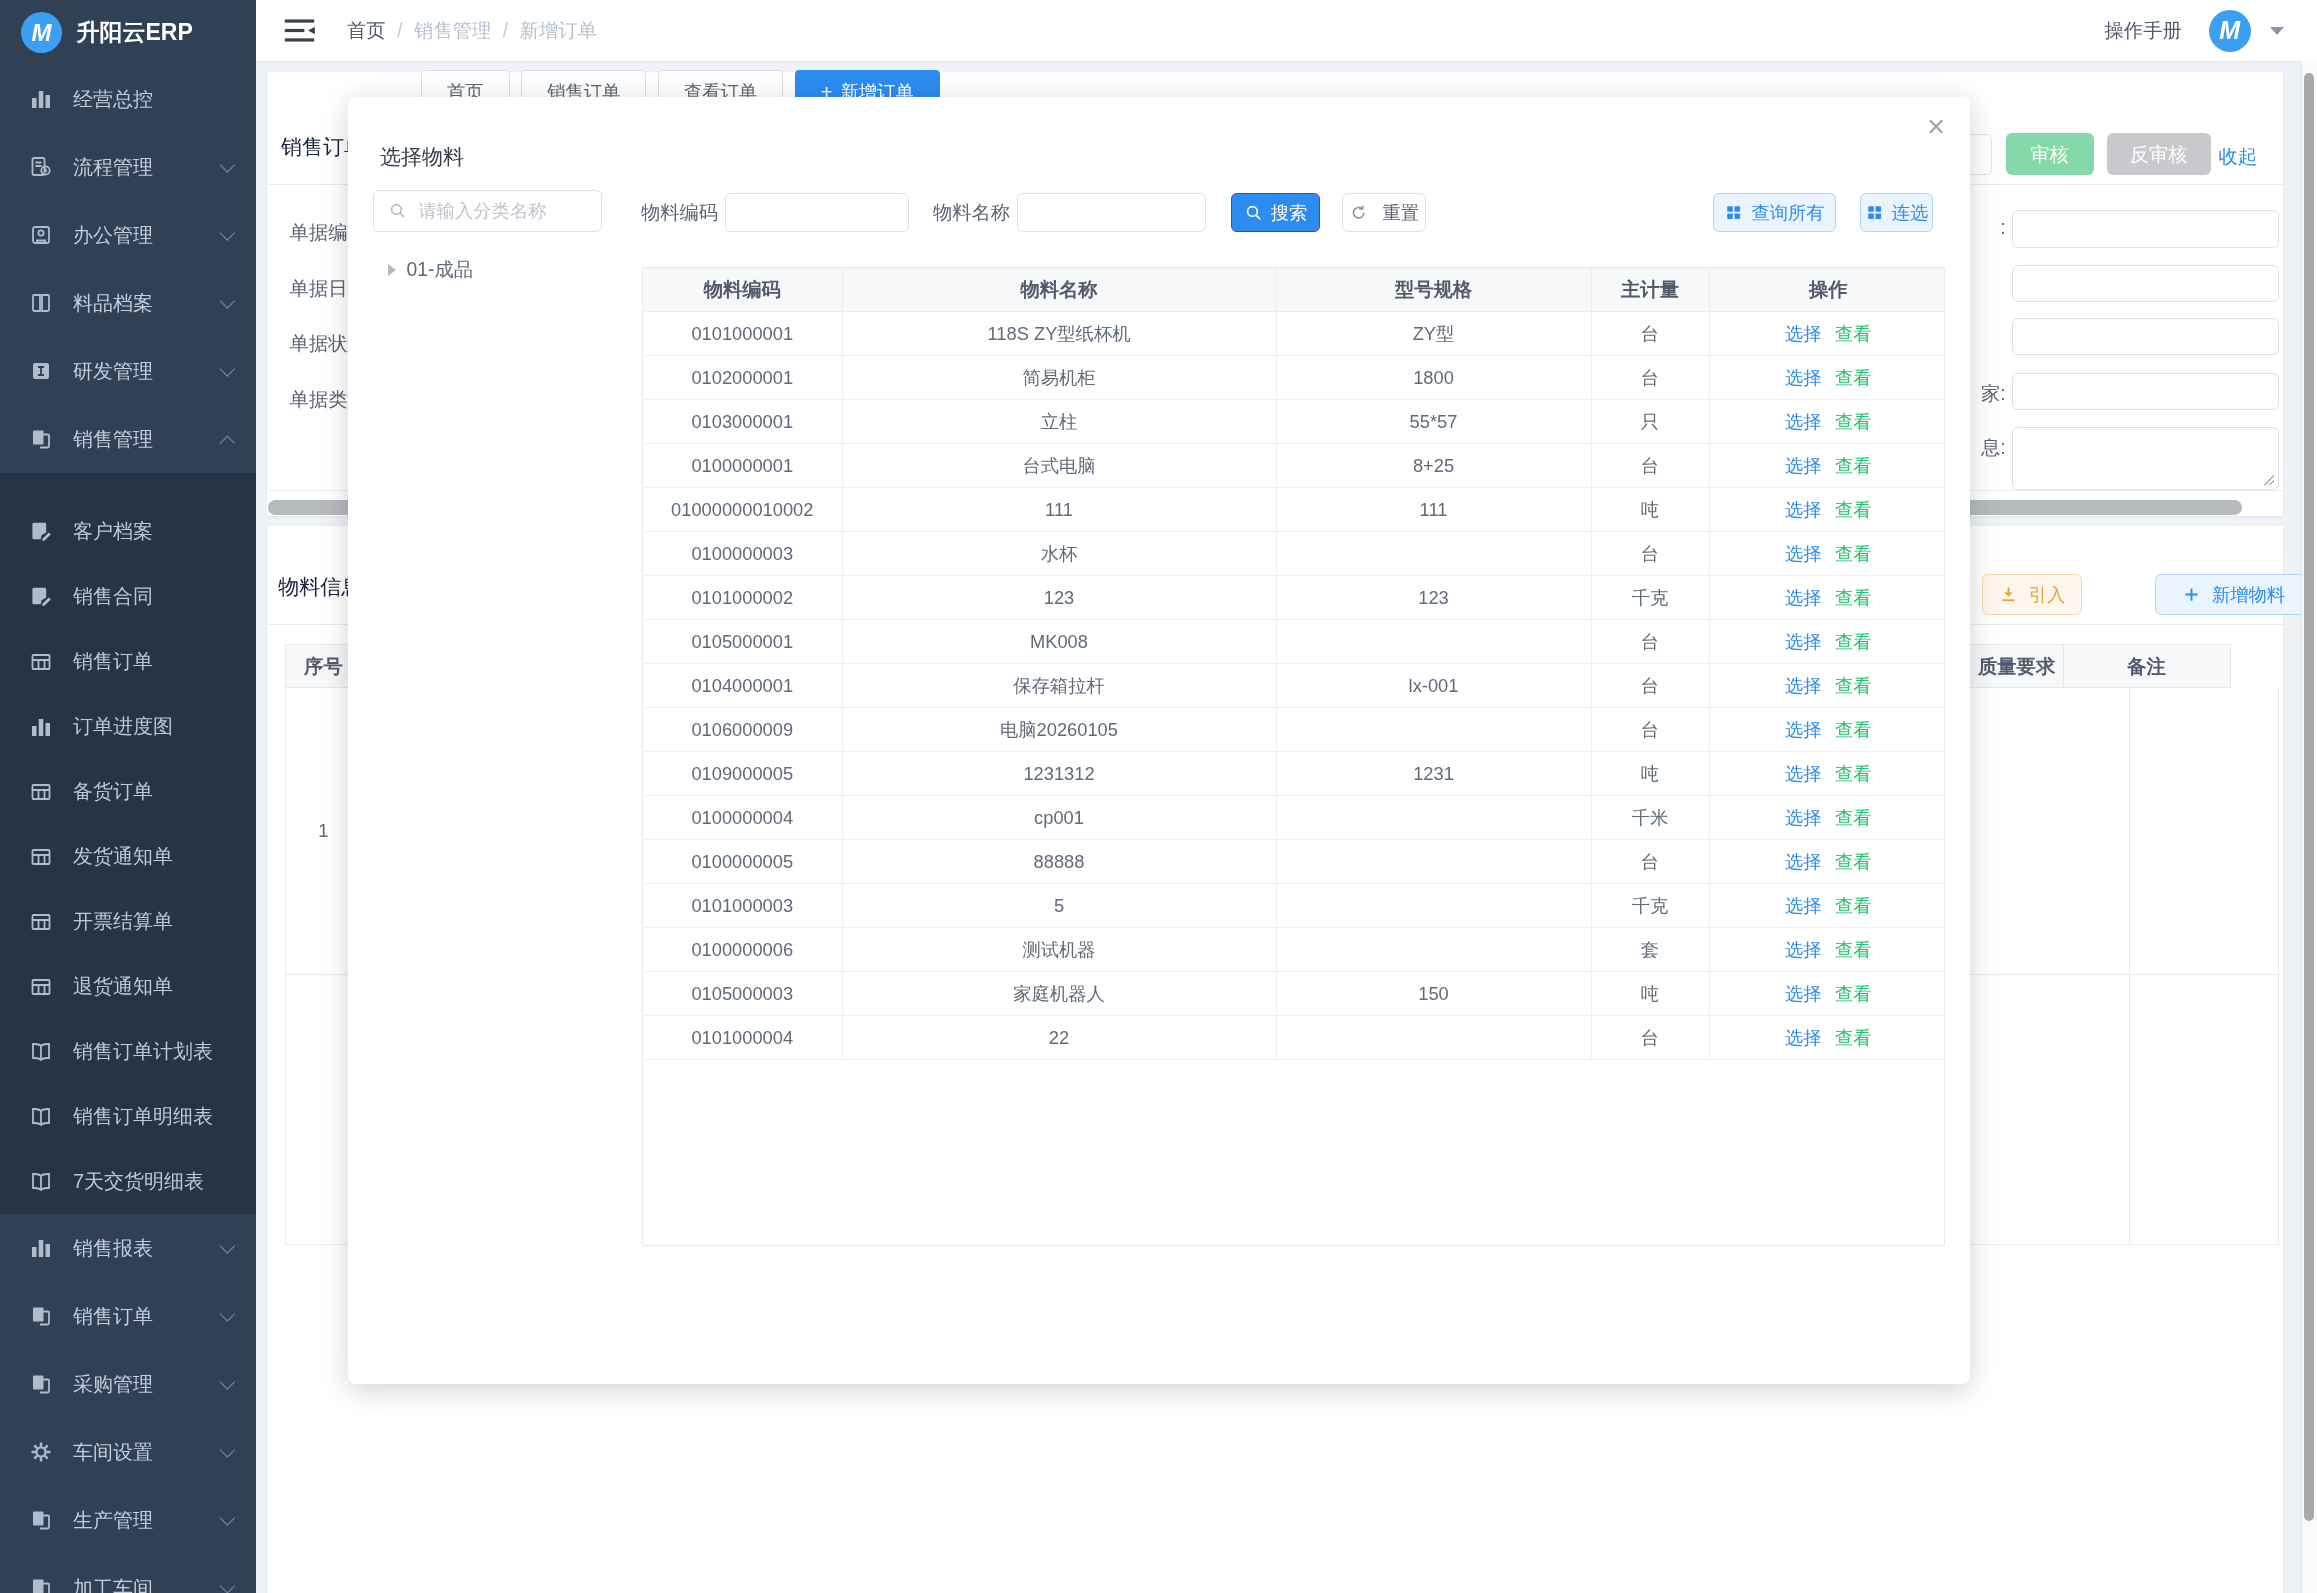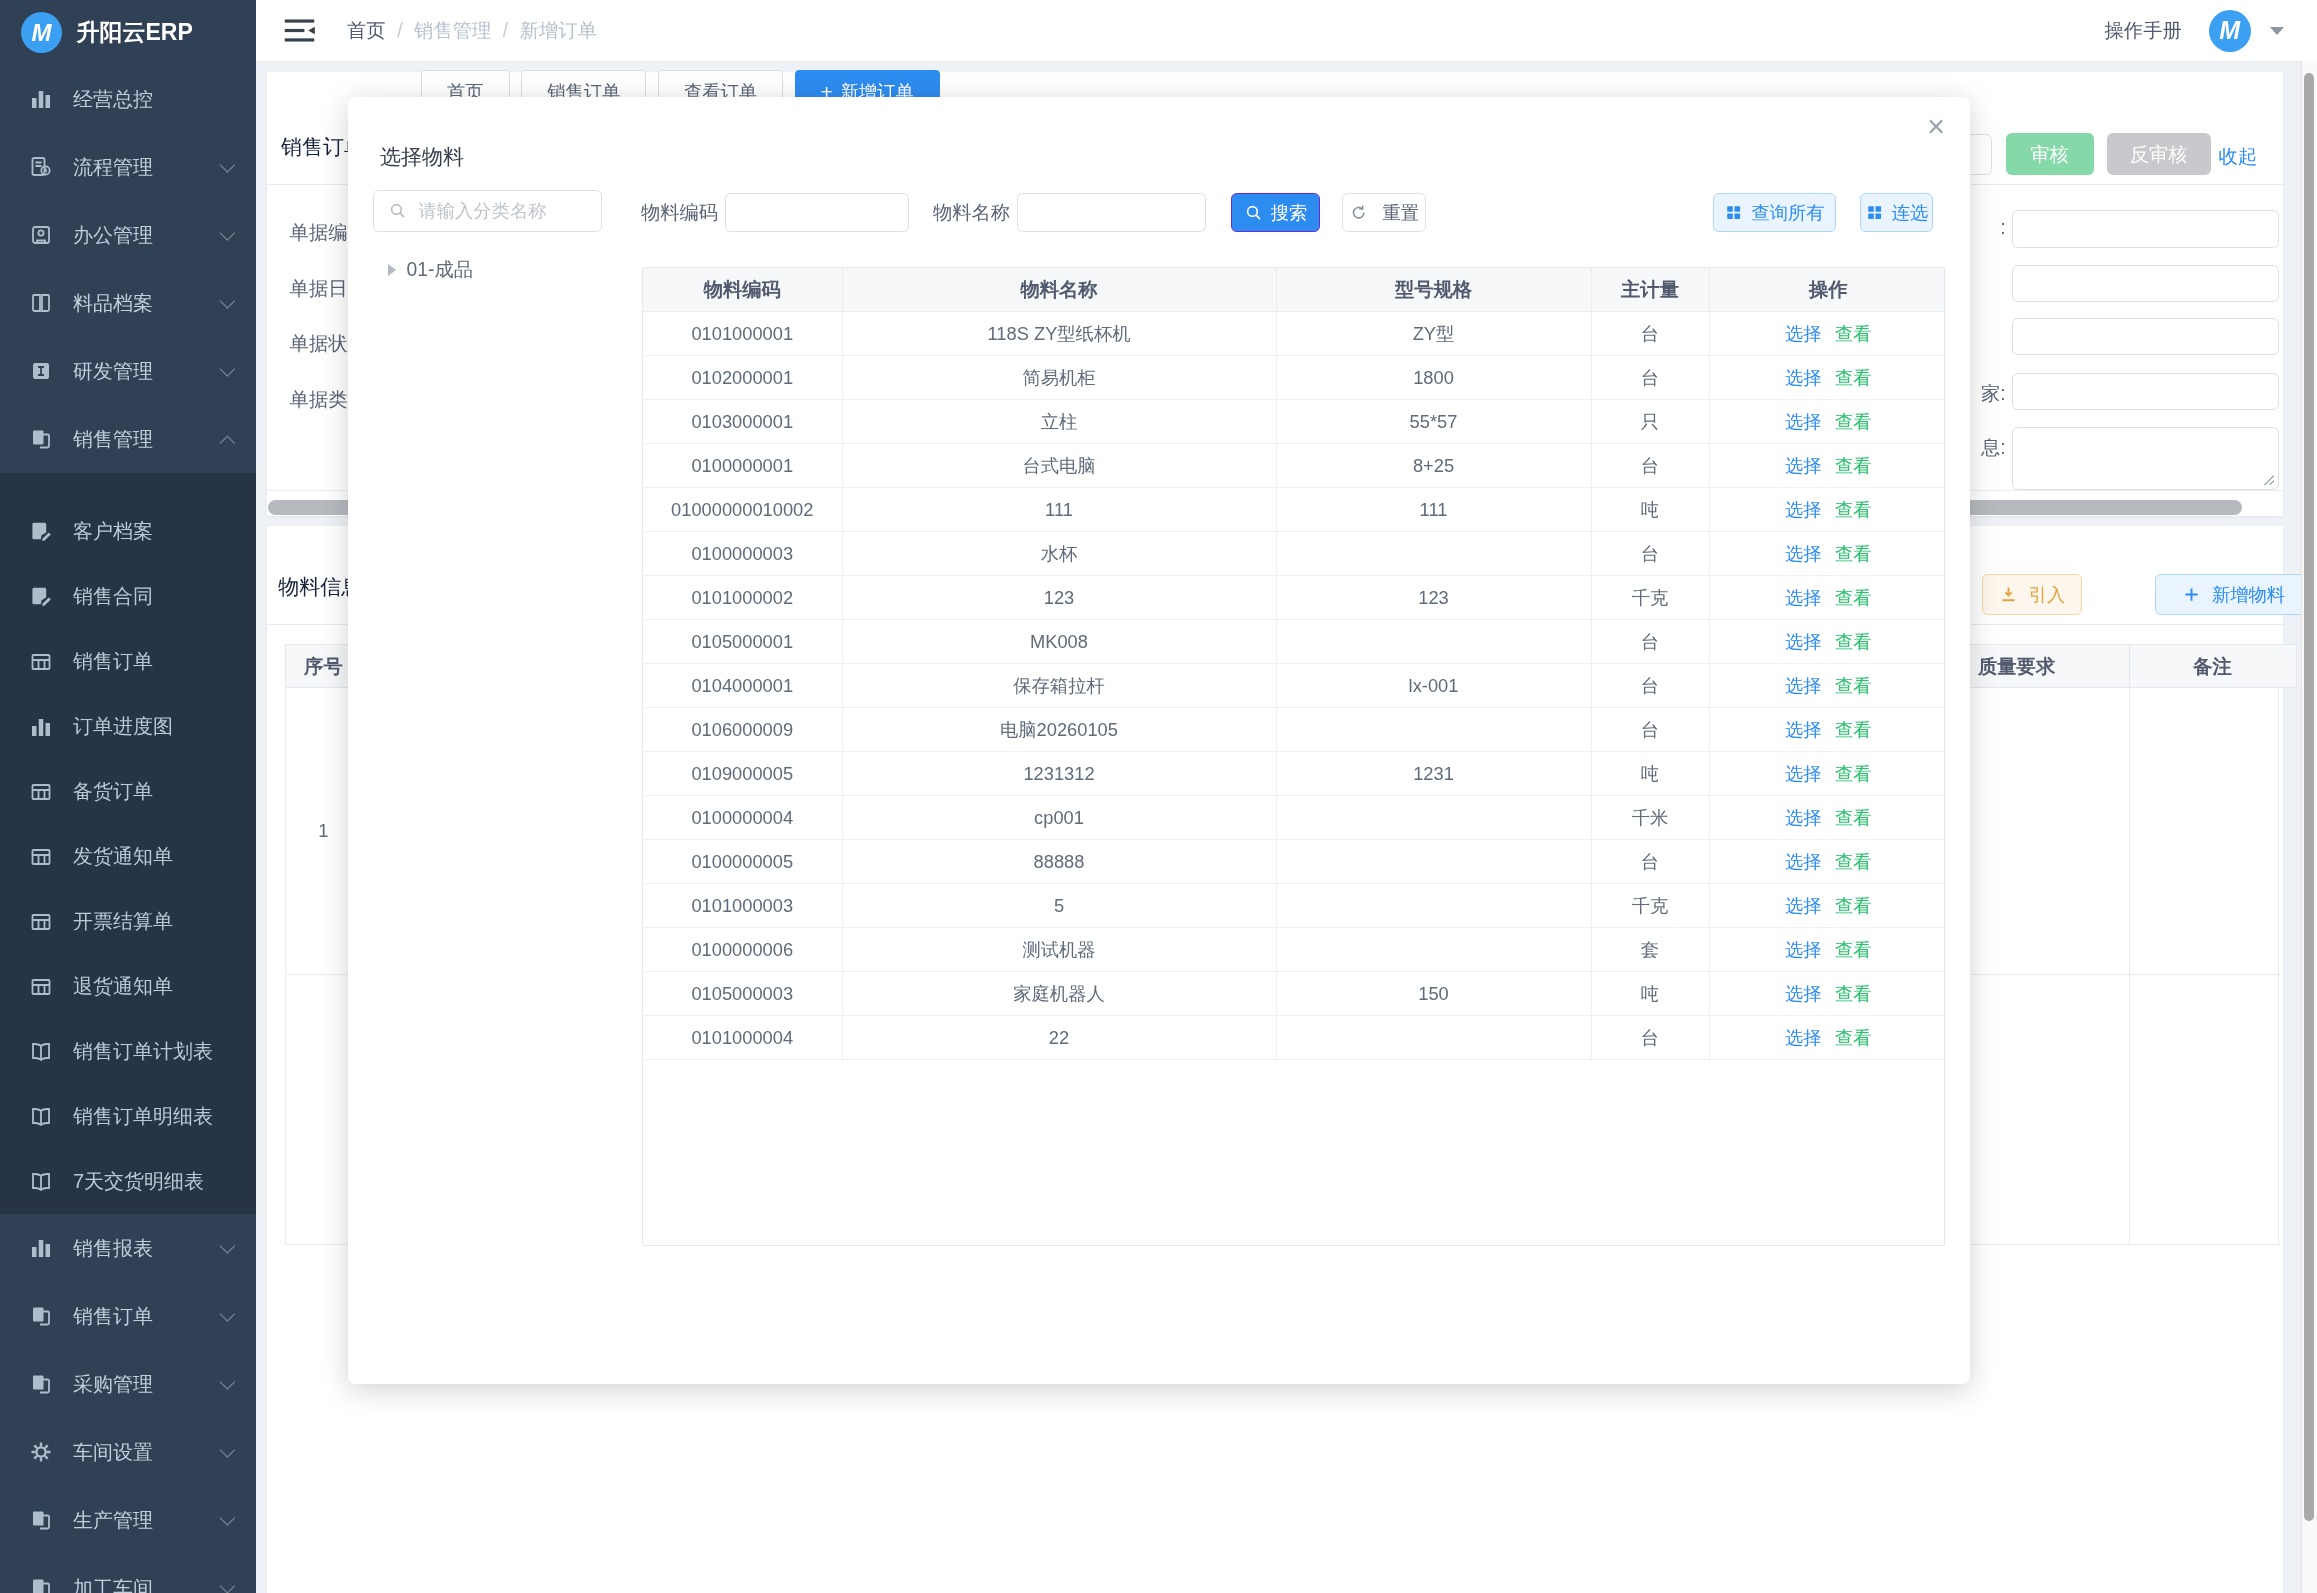--- a/index.html
+++ b/index.html
@@ -434,21 +434,21 @@
           </span>
         <span>新增物料</span>
       </button>
 
       <div class="bgt-h" style="left:18.3px;top:118px;width:77px;">
           <span>序号</span>
         </div>
       <div class="bgt-h" style="left:1636px;top:118px;width:228px;">
           <span>质量要求</span>
         </div>
-      <div class="bgt-h" style="left:1862px;top:118px;width:168px;">
+      <div class="bgt-h" style="left:1796px;top:118px;width:168px;">
           <span>备注</span>
         </div>
 
       <div class="bgt-cell" style="left:18.3px;top:162px;width:77px;height:287px;">
           <span>1</span>
         </div>
       <div class="bgt-cell" style="left:18.3px;top:449px;width:77px;height:270px;"></div>
       <div class="bgt-line" style="left:1862px;top:162px;width:1px;height:557px;"></div>
       <div class="bgt-line" style="left:2011px;top:162px;width:1px;height:557px;"></div>
       <div class="bgt-line" style="left:1636px;top:448px;width:377px;height:1px;"></div>

